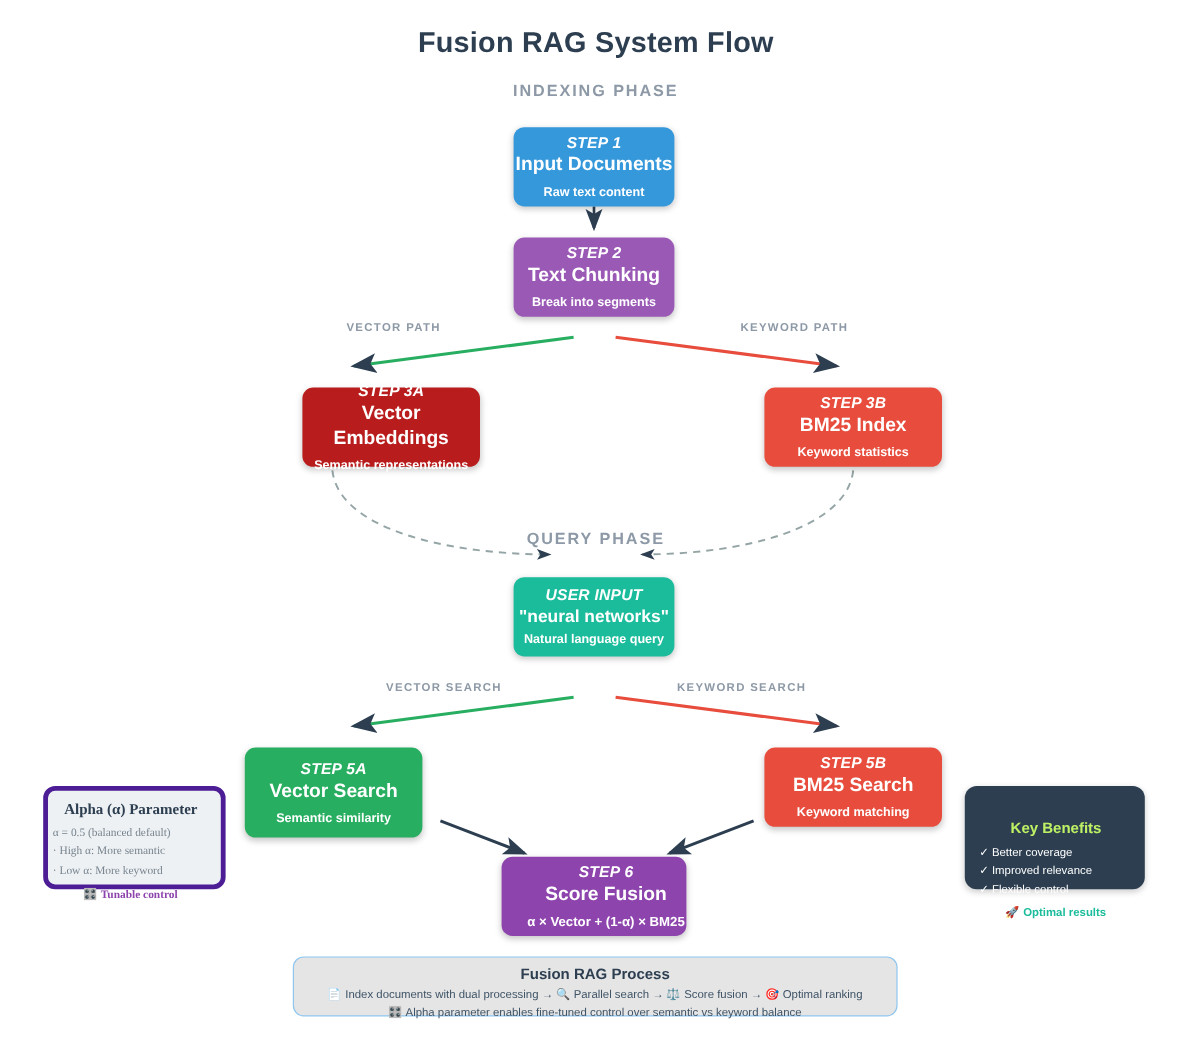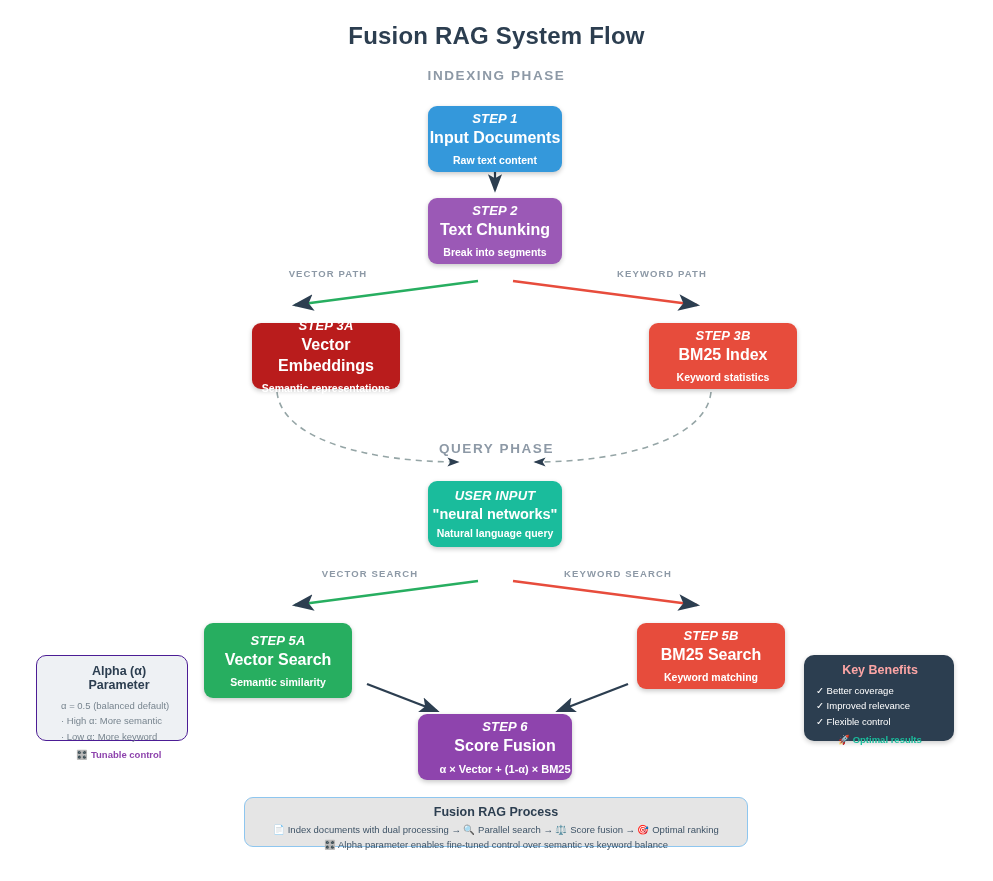--- a/index.html
+++ b/index.html
@@ -103,22 +103,23 @@
   }
 
   .side-card {
     position: absolute;
     border-radius: 10px;
     box-sizing: border-box;
     z-index: 3;
   }
   #alpha-card {
     background: #eef1f4;
-    border: 1px solid #4c1d95;
-    padding: 8px 10px 8px 24px;
+    border: 4px solid #4c1d95;
+    padding: 8px 10px 8px 4px;
+    font-family: Liberation Serif, serif;
   }
   #alpha-card .card-title {
     font-size: 12.5px;
     font-weight: bold;
     color: #2c3e50;
     text-align: center;
     margin-bottom: 6px;
   }
   #alpha-card .line {
     font-size: 9.5px;
@@ -135,23 +136,24 @@
 
   #benefits-card {
     background: #2c3e50;
     border-radius: 10px;
     padding: 8px 10px 8px 12px;
     box-shadow: 0 2px 5px rgba(0,0,0,0.2);
   }
   #benefits-card .card-title {
     font-size: 12.5px;
     font-weight: bold;
-    color: #fca5a5;
+    color: #bef264;
     text-align: center;
     margin-bottom: 6px;
+    margin-top: 20px;
   }
   #benefits-card .line {
     font-size: 9.5px;
     color: #ffffff;
     line-height: 1.62;
   }
   #benefits-card .accent {
     font-size: 9.5px;
     font-weight: bold;
     color: #1abc9c;
@@ -253,21 +255,21 @@
 
   <div class="edge-label" style="left:258px;top:268px;width:140px;">VECTOR PATH</div>
   <div class="edge-label" style="left:592px;top:268px;width:140px;">KEYWORD PATH</div>
 
   <div class="node" style="left:204px;top:323px;width:148px;height:66px;background:#b91c1c;margin-left:48px;">
     <div class="step">STEP 3A</div>
     <div class="name">Vector Embeddings</div>
     <div class="desc">Semantic representations</div>
   </div>
 
-  <div class="node" style="left:637px;top:323px;width:148px;height:66px;background:#e74c3c;margin-left:12px;">
+  <div class="node" style="left:637px;top:323px;width:148px;height:66px;background:#e74c3c;">
     <div class="step">STEP 3B</div>
     <div class="name">BM25 Index</div>
     <div class="desc">Keyword statistics</div>
   </div>
 
   <div class="node" style="left:428px;top:481px;width:134px;height:66px;background:#1abc9c;">
     <div class="step">USER INPUT</div>
     <div class="quote">"neural networks"</div>
     <div class="desc">Natural language query</div>
   </div>

